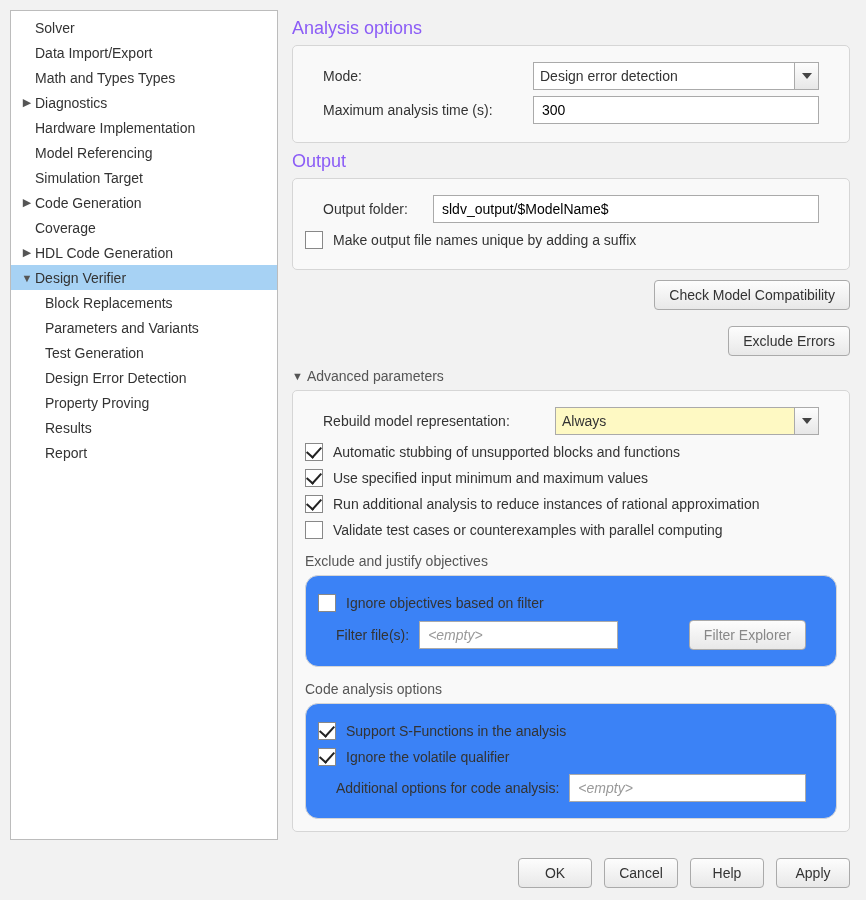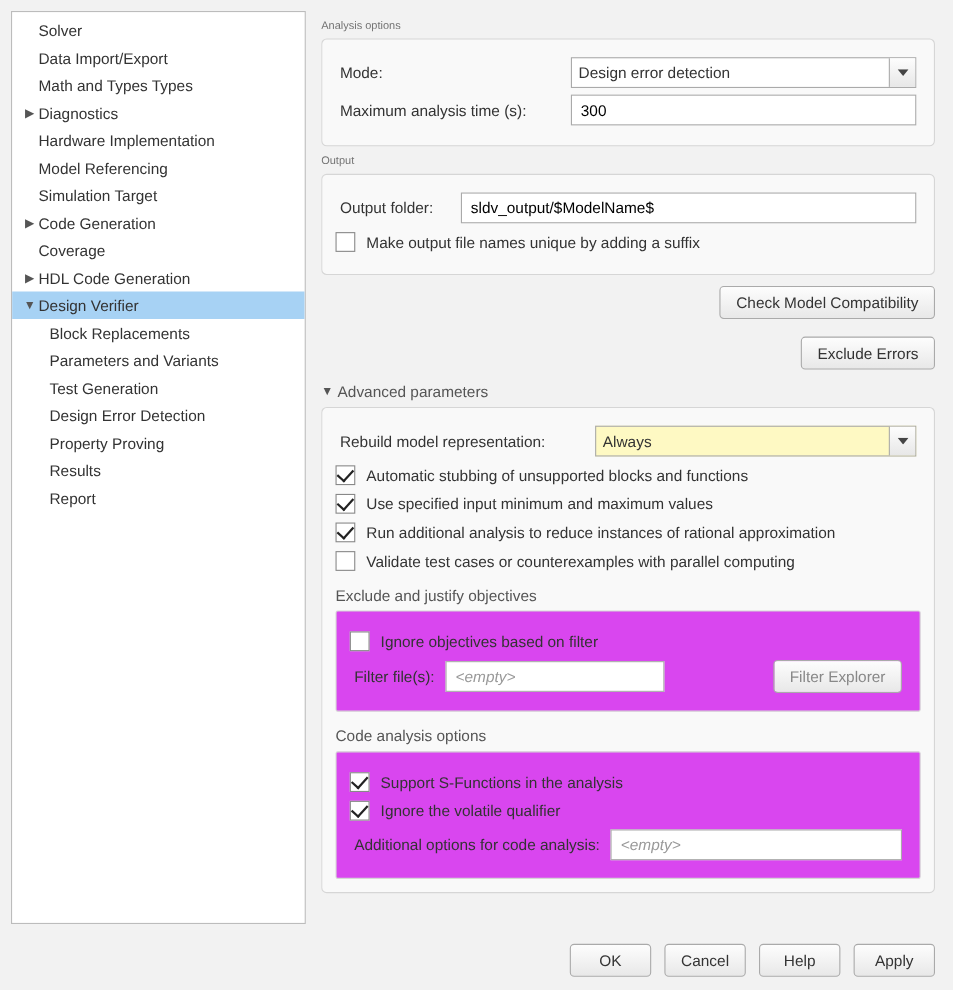--- a/index.html
+++ b/index.html
@@ -52,34 +52,34 @@
   .tree-item.level0 { padding-left: 10px; }
   .tree-item.level0 > .spacer { width: 12px; display:inline-block; }
   .tree-item.selected { background: #a7d2f4; }
   
   .content {
     flex: 1;
     padding-right: 6px;
     overflow-y: auto;
   }
   .section-title {
-    font-size: 10px;
-    color: #737373;
+    font-size: 18px;
+    color: #8b5cf6;
     margin: 8px 0 6px 0;
   }
   .panel {
     background: #f9f9f9;
     border: 1px solid #d6d6d6;
     border-radius: 5px;
     padding: 10px 12px 12px 12px;
   }
   .field-row {
     display: flex;
     align-items: center;
-    margin: 6px 4px;
+    margin: 6px 18px;
     gap: 10px;
   }
   .field-row .lbl { white-space: nowrap; }
   .field-row .lbl.wide { width: 200px; }
   .field-row .lbl.wider { width: 222px; }
   select.combo, .combo {
     flex: 1;
     height: 28px;
     border: 1px solid #aaa;
     background: #fff;
@@ -157,23 +157,23 @@
     color: #555;
     cursor: default;
   }
   .disclosure .tri { font-size: 11px; color:#555;}
   .sub-title {
     color: #555;
     margin: 14px 0 6px 0;
   }
   .sub-panel {
     border: 1px solid #d6d6d6;
-    border-radius: 2px;
+    border-radius: 13px;
     padding: 10px 12px;
-    background: #d946ef;
+    background: #3b82f6;
   }
   .bottom-buttons {
     position: absolute;
     right: 16px;
     bottom: 12px;
     display: flex;
     gap: 12px;
   }
   .bottom-buttons .btn { min-width: 74px; }
 </style>

